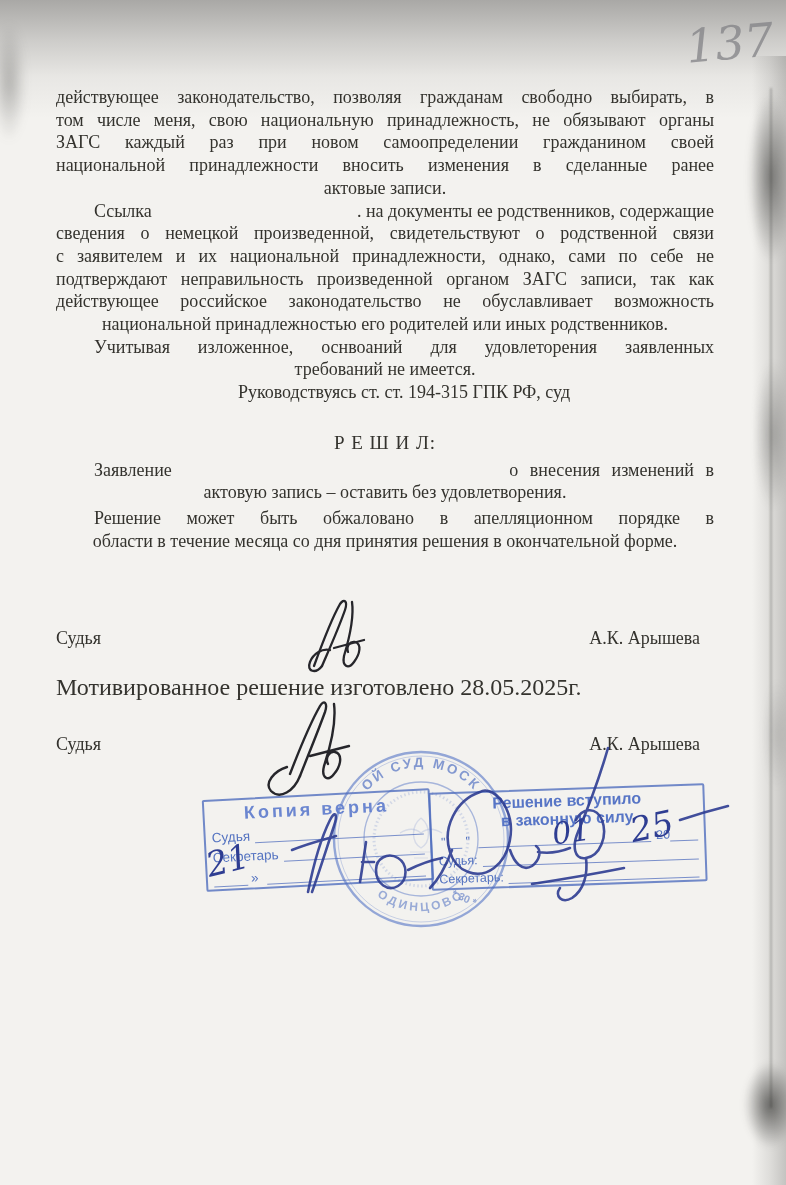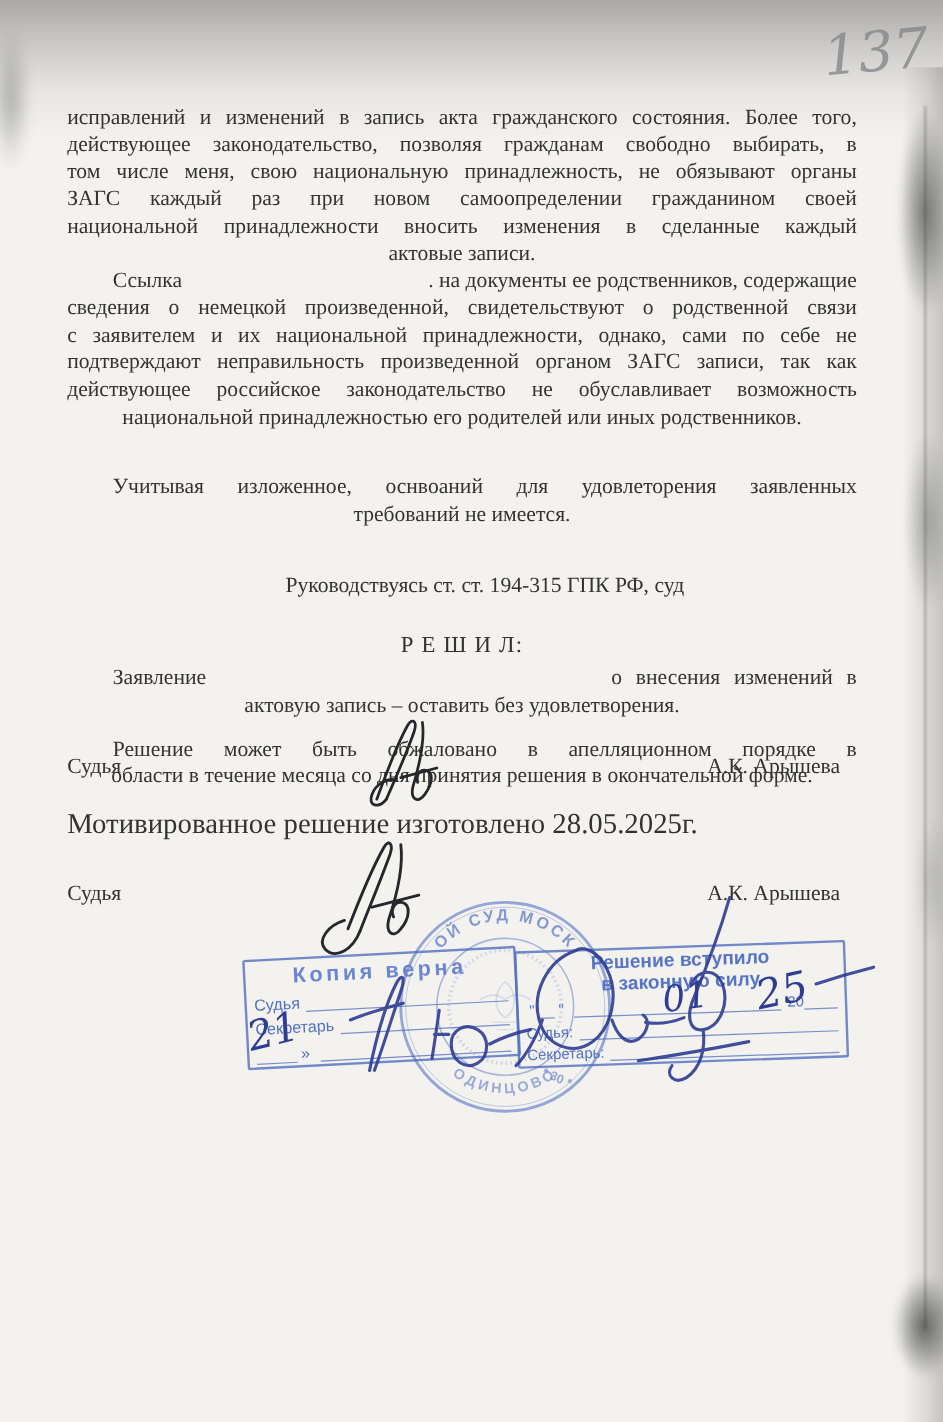--- a/index.html
+++ b/index.html
@@ -22,21 +22,21 @@
   .blob3{right:-10px;top:1062px;width:52px;height:86px;
     background:radial-gradient(closest-side,rgba(35,35,33,.65),rgba(35,35,33,0));}
   .blob4{right:-5px;top:680px;width:28px;height:110px;
     background:radial-gradient(closest-side,rgba(80,80,78,.20),rgba(80,80,78,0));}
 
   
   .textblock{position:absolute;left:56px;top:86px;width:658px;font-size:18px;line-height:22.7px;}
   .ln{white-space:nowrap;}
   .j{text-align:justify;text-align-last:justify;white-space:normal;}
   .tl{text-align:center;}
-  .ind{text-indent:38px;margin-top:36px;}
+  .ind{text-indent:38px;}
   .split{display:flex;justify-content:space-between;gap:37px;}
   .split .lft{padding-left:38px;}
   .heading{text-align:center;letter-spacing:1px;margin-top:28px;margin-bottom:4px;font-size:19px;}
   .ws .rgt{word-spacing:7px;}
 
   .sigrow{position:absolute;left:56px;width:658px;font-size:18px;display:flex;justify-content:space-between;}
   .sigrow .name{margin-right:14px;}
   .motivated{position:absolute;left:56px;top:674px;width:658px;font-size:24px;}
 
   
@@ -71,25 +71,24 @@
   <div class="shade blob blob1"></div>
   <div class="shade blob blob2"></div>
   <div class="shade blob blob3"></div>
   <div class="shade blob blob4"></div>
 
   <div class="pencil">
     <span style="font-size:46px;font-style:italic;color:rgba(130,130,134,.75);font-family:'DejaVu Serif',serif;">137</span>
   </div>
 
   <div class="textblock">
-    <div class="ln j">исправлений и изменений в запись акта гражданского состояния. Более того,</div>
     <div class="ln j">действующее законодательство, позволяя гражданам свободно выбирать, в</div>
     <div class="ln j">том числе меня, свою национальную принадлежность, не обязывают органы</div>
     <div class="ln j">ЗАГС каждый раз при новом самоопределении гражданином своей</div>
-    <div class="ln j">национальной принадлежности вносить изменения в сделанные каждый</div>
+    <div class="ln j">национальной принадлежности вносить изменения в сделанные ранее</div>
     <div class="ln tl">актовые записи.</div>
 
     <div class="ln split">
       <span class="lft">Ссылка</span>
       <span class="rgt">. на документы ее родственников, содержащие</span>
     </div>
     <div class="ln j">сведения о немецкой произведенной, свидетельствуют о родственной связи</div>
     <div class="ln j">с заявителем и их национальной принадлежности, однако, сами по себе не</div>
     <div class="ln j">подтверждают неправильность произведенной органом ЗАГС записи, так как</div>
     <div class="ln j">действующее российское законодательство не обуславливает возможность</div>
@@ -101,21 +100,21 @@
     <div class="ln tl ind">Руководствуясь ст. ст. 194-315 ГПК РФ, суд</div>
 
     <div class="ln heading">Р Е Ш И Л:</div>
 
     <div class="ln split ws">
       <span class="lft">Заявление</span>
       <span class="rgt">о внесения изменений в</span>
     </div>
     <div class="ln tl">актовую запись – оставить без удовлетворения.</div>
 
-    <div class="ln j ind" style="margin-top:14px;">Решение может быть обжаловано в апелляционном порядке в</div>
+    <div class="ln j ind" style="margin-top:3px;">Решение может быть обжаловано в апелляционном порядке в</div>
     <div class="ln tl">области в течение месяца со дня принятия решения в окончательной форме.</div>
   </div>
 
   <div class="sigrow" style="top:628px;">
     <span>Судья</span>
     <span class="name">А.К. Арышева</span>
   </div>
   <svg class="svgabs" style="left:300px;top:596px;" width="78" height="80" viewBox="0 0 78 80">
     <g fill="none" stroke="#26262b" stroke-width="2.3" stroke-linecap="round">
       <path d="M14,70 C22,48 32,22 40,8 C44,2 48,5 45,14 C38,34 28,56 22,70"></path>

